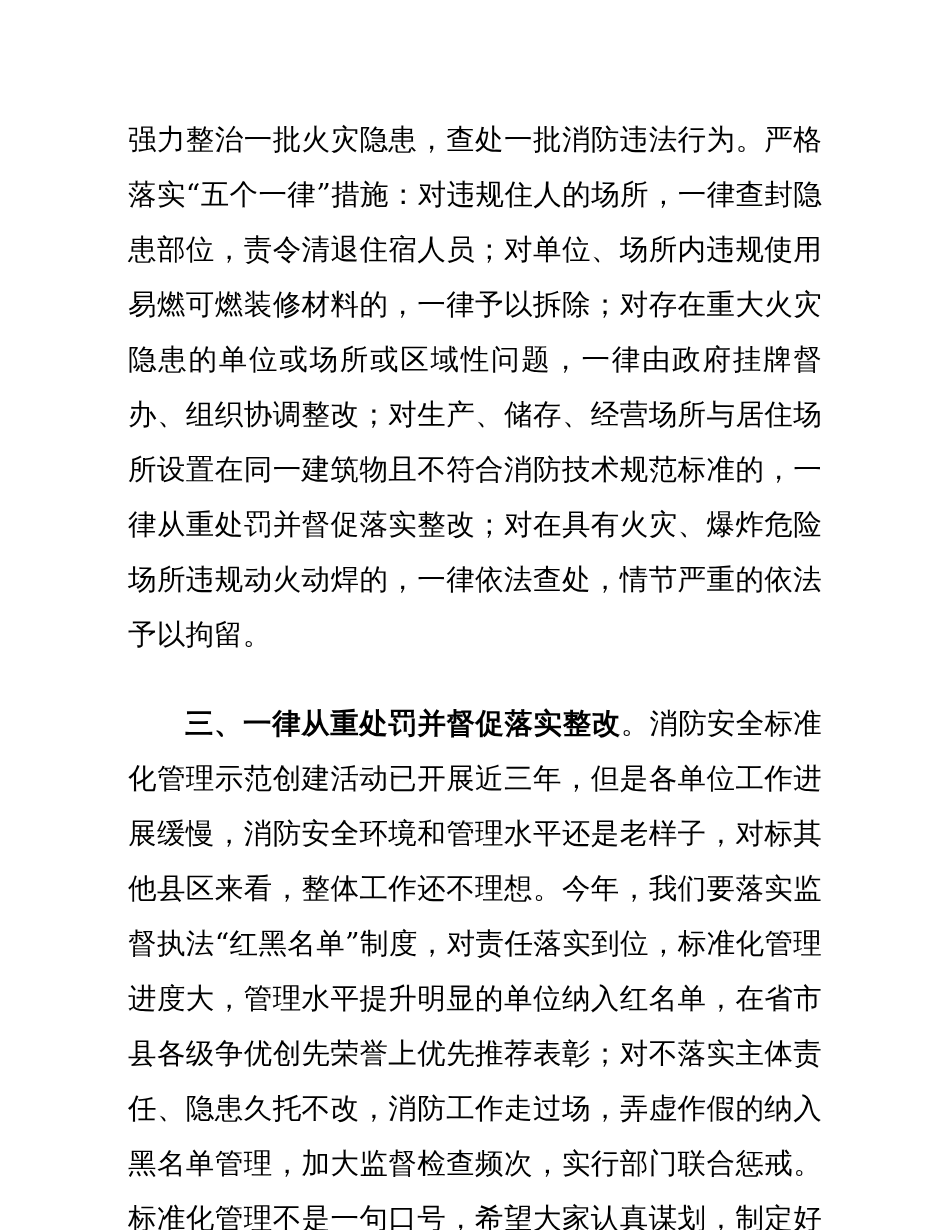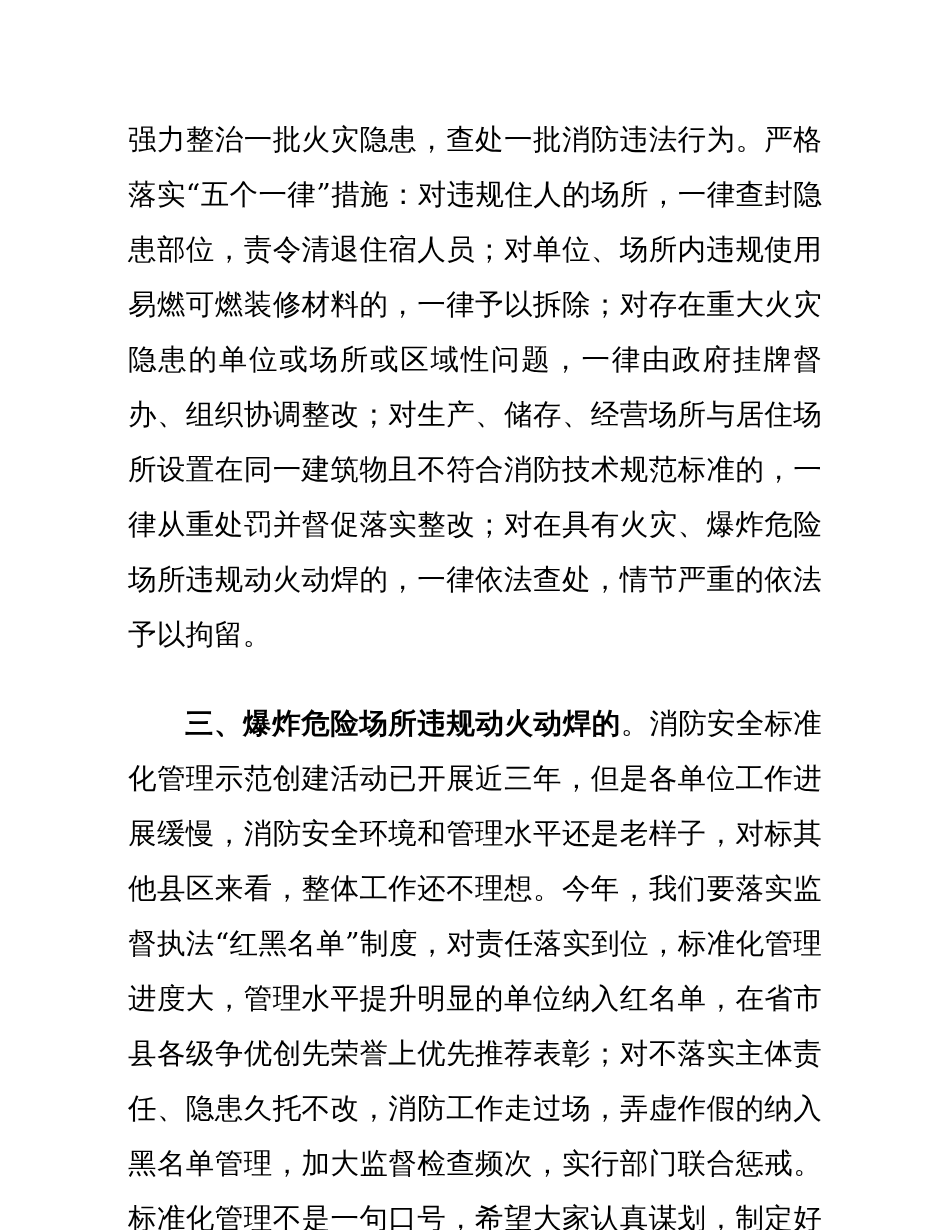--- a/index.html
+++ b/index.html
@@ -48,17 +48,17 @@
 <body>
 
 <div class="page">
   <div class="doc-body">
 
     <p class="para">
       <span>强力整治一批火灾隐患，查处一批消防违法行为。严格落实“五个一律”措施：对违规住人的场所，一律查封隐患部位，责令清退住宿人员；对单位、场所内违规使用易燃可燃装修材料的，一律予以拆除；对存在重大火灾隐患的单位或场所或区域性问题，一律由政府挂牌督办、组织协调整改；对生产、储存、经营场所与居住场所设置在同一建筑物且不符合消防技术规范标准的，一律从重处罚并督促落实整改；对在具有火灾、爆炸危险场所违规动火动焊的，一律依法查处，情节严重的依法予以拘留。</span>
     </p>
 
     <p class="para indent">
-      <span class="section-heading">三、爆炸危险场所违规动火动焊的</span><span>。消防安全标准化管理示范创建活动已开展近三年，但是各单位工作进展缓慢，消防安全环境和管理水平还是老样子，对标其他县区来看，整体工作还不理想。今年，我们要落实监督执法“红黑名单”制度，对责任落实到位，标准化管理进度大，管理水平提升明显的单位纳入红名单，在省市县各级争优创先荣誉上优先推荐表彰；对不落实主体责任、隐患久托不改，消防工作走过场，弄虚作假的纳入黑名单管理，加大监督检查频次，实行部门联合惩戒。标准化管理不是一句口号，希望大家认真谋划，制定好工作措施，把这项工作开展好，坚持好。具体来说，要规范开展好防</span>
+      <span class="section-heading">三、一律从重处罚并督促落实整改</span><span>。消防安全标准化管理示范创建活动已开展近三年，但是各单位工作进展缓慢，消防安全环境和管理水平还是老样子，对标其他县区来看，整体工作还不理想。今年，我们要落实监督执法“红黑名单”制度，对责任落实到位，标准化管理进度大，管理水平提升明显的单位纳入红名单，在省市县各级争优创先荣誉上优先推荐表彰；对不落实主体责任、隐患久托不改，消防工作走过场，弄虚作假的纳入黑名单管理，加大监督检查频次，实行部门联合惩戒。标准化管理不是一句口号，希望大家认真谋划，制定好工作措施，把这项工作开展好，坚持好。具体来说，要规范开展好防</span>
     </p>
 
   </div>
 </div>
 
 </body></html>

